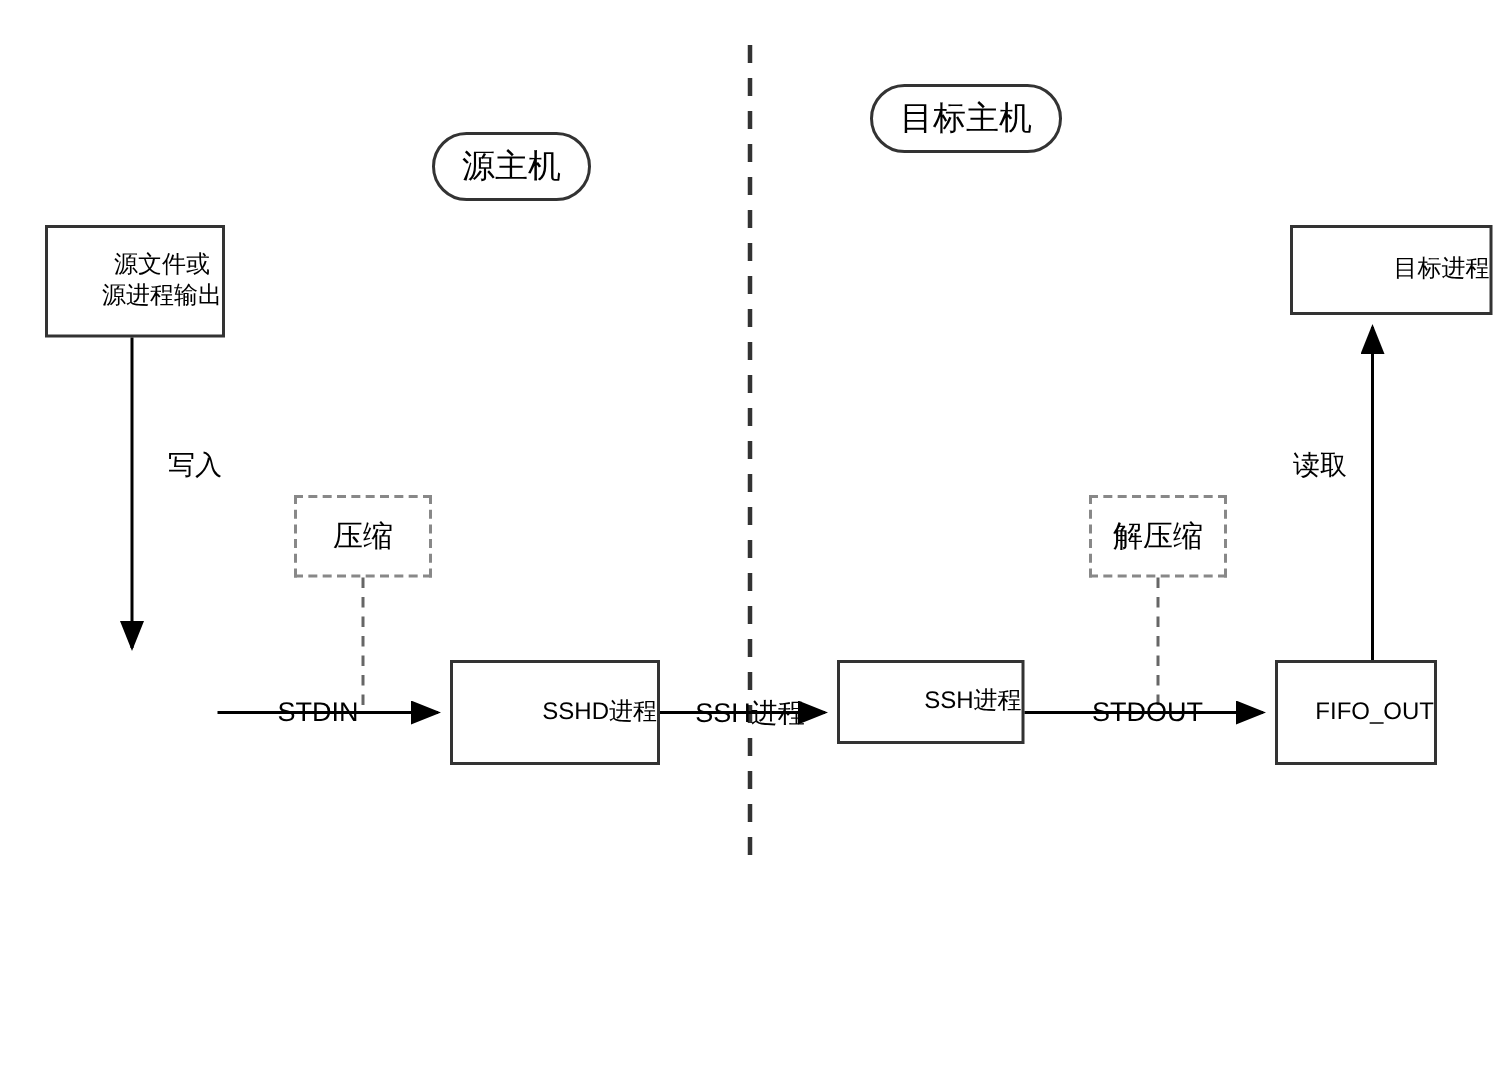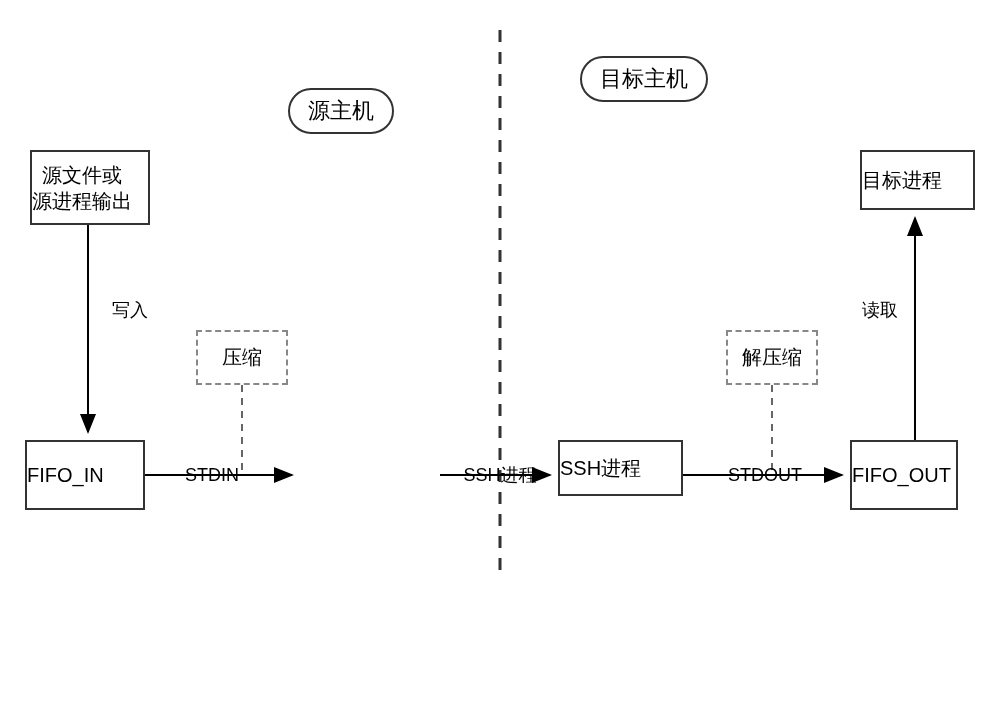--- a/index.html
+++ b/index.html
@@ -15,23 +15,23 @@
     top: 0; left: 0;
     width: 1000px;
     height: 712px;
   }
   .box {
     position: absolute;
     border: 2px solid #333;
     background: #fff;
     display: flex;
     align-items: center;
-    justify-content: flex-start;
+    justify-content: flex-end;
     text-align: center;
-    font-size: 20px;
+    font-size: 16px;
     line-height: 1.3;
   }
   .dashed-box {
     border: 2px dashed #888;
     background: #fff;
     position: absolute;
     display: flex;
     align-items: center;
     justify-content: center;
     font-size: 20px;
@@ -67,33 +67,33 @@
   </div>
   <div class="pill" style="left:580px; top:56px;">
     <span>目标主机</span>
   </div>
 
   <div class="box" style="left:30px; top:150px; width:120px; height:75px; white-space:pre-line;">
     <span>源文件或
 源进程输出</span>
   </div>
 
-  <div class="box" style="left:860px; top:150px; width:115px; height:60px;">
+  <div class="box" style="left:860px; top:150px; width:135px; height:60px;">
     <span>目标进程</span>
   </div>
 
   <div class="dashed-box" style="left:726px; top:330px; width:92px; height:55px;">
     <span>解压缩</span>
   </div>
   <div class="dashed-box" style="left:196px; top:330px; width:92px; height:55px;">
     <span>压缩</span>
   </div>
 
-  <div class="box" style="left:25px; top:440px; width:120px; height:70px;">
-    <span>FIFO_IN</span>
+  <div class="box" style="left:300px; top:440px; width:140px; height:70px;">
+    <span>SSHD进程</span>
   </div>
   <div class="box" style="left:558px; top:440px; width:125px; height:56px;">
     <span>SSH进程</span>
   </div>
   <div class="box" style="left:850px; top:440px; width:108px; height:70px;">
     <span>FIFO_OUT</span>
   </div>
 
   <svg width="1000" height="712">
     <defs>

